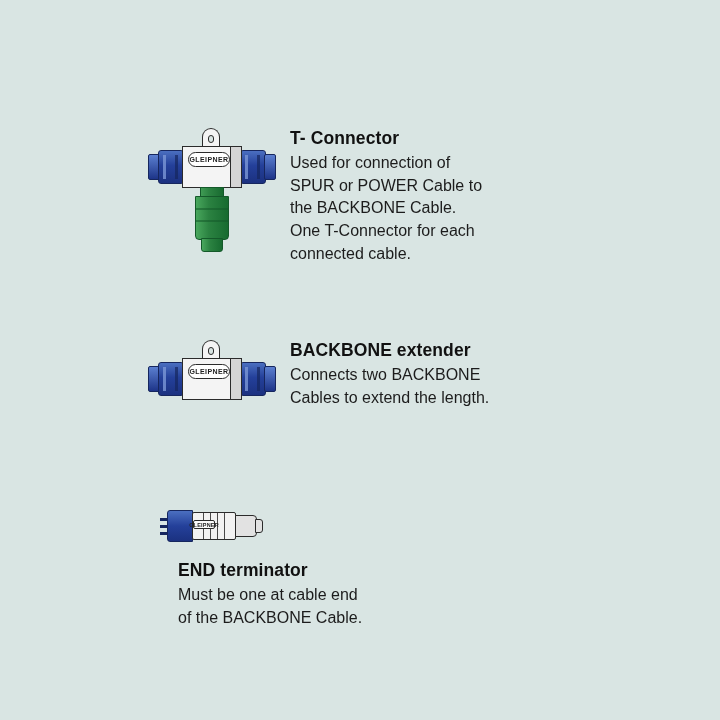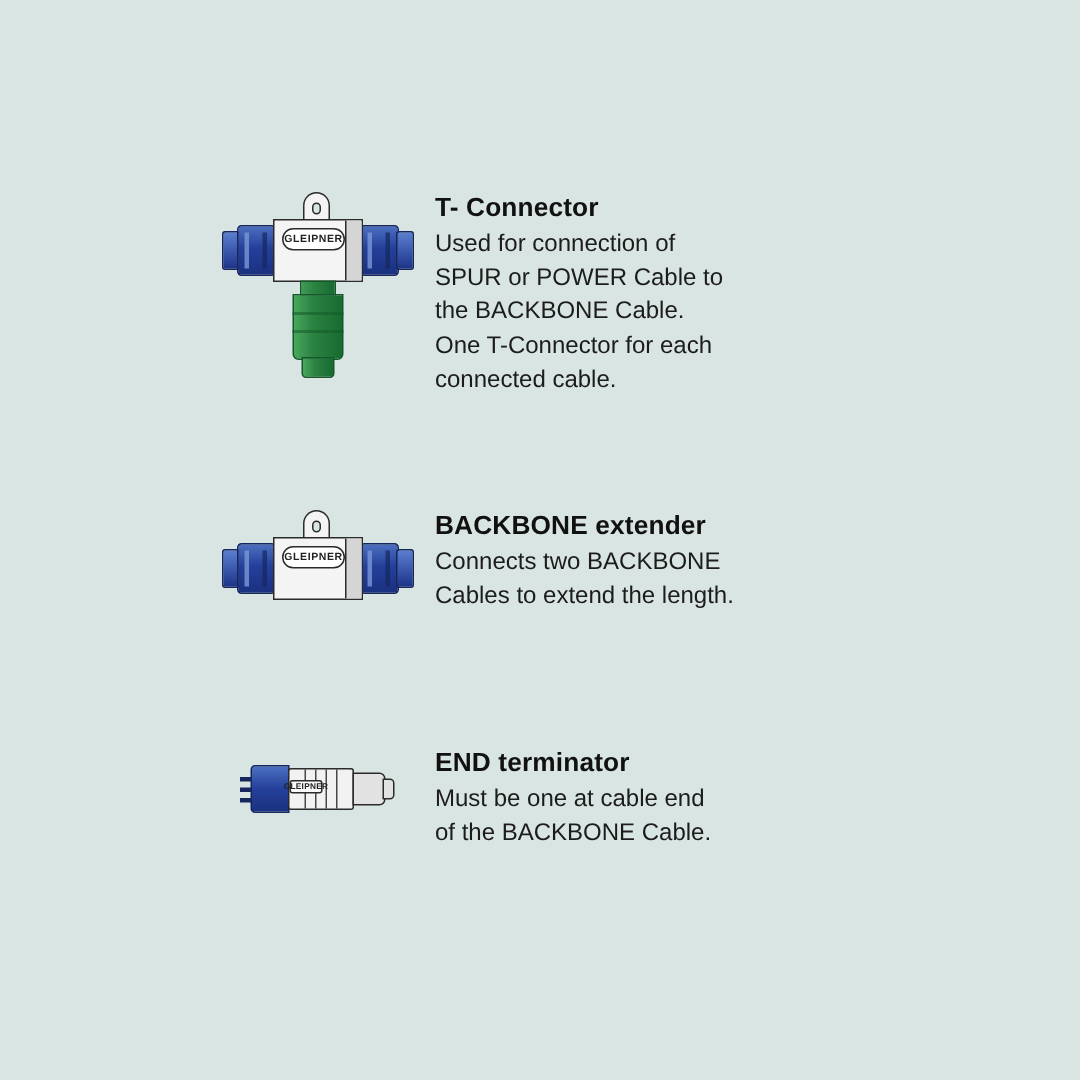--- a/index.html
+++ b/index.html
@@ -50,21 +50,21 @@
 
   
   #entry-t-connector { left: 148px; top: 128px; }
   #entry-t-connector .entry-art { width: 128px; height: 130px; }
   #entry-t-connector .entry-text { margin-left: 14px; width: 256px; }
 
   #entry-backbone-extender { left: 148px; top: 340px; }
   #entry-backbone-extender .entry-art { width: 128px; height: 72px; }
   #entry-backbone-extender .entry-text { margin-left: 14px; width: 256px; }
 
-  #entry-end-terminator { left: 160px; top: 498px; }
+  #entry-end-terminator { left: 160px; top: 498px; flex-direction: column; }
   #entry-end-terminator .entry-art { width: 112px; height: 62px; }
   #entry-end-terminator .entry-text { margin-left: 18px; width: 256px; }
   .blue-plug {
     position: absolute;
     width: 26px;
     height: 34px;
     background: linear-gradient(to bottom, #4b6fc0 0%, #24409a 45%, #1b3180 100%);
     border: 1px solid #16265e;
     border-radius: 3px;
     box-sizing: border-box;

